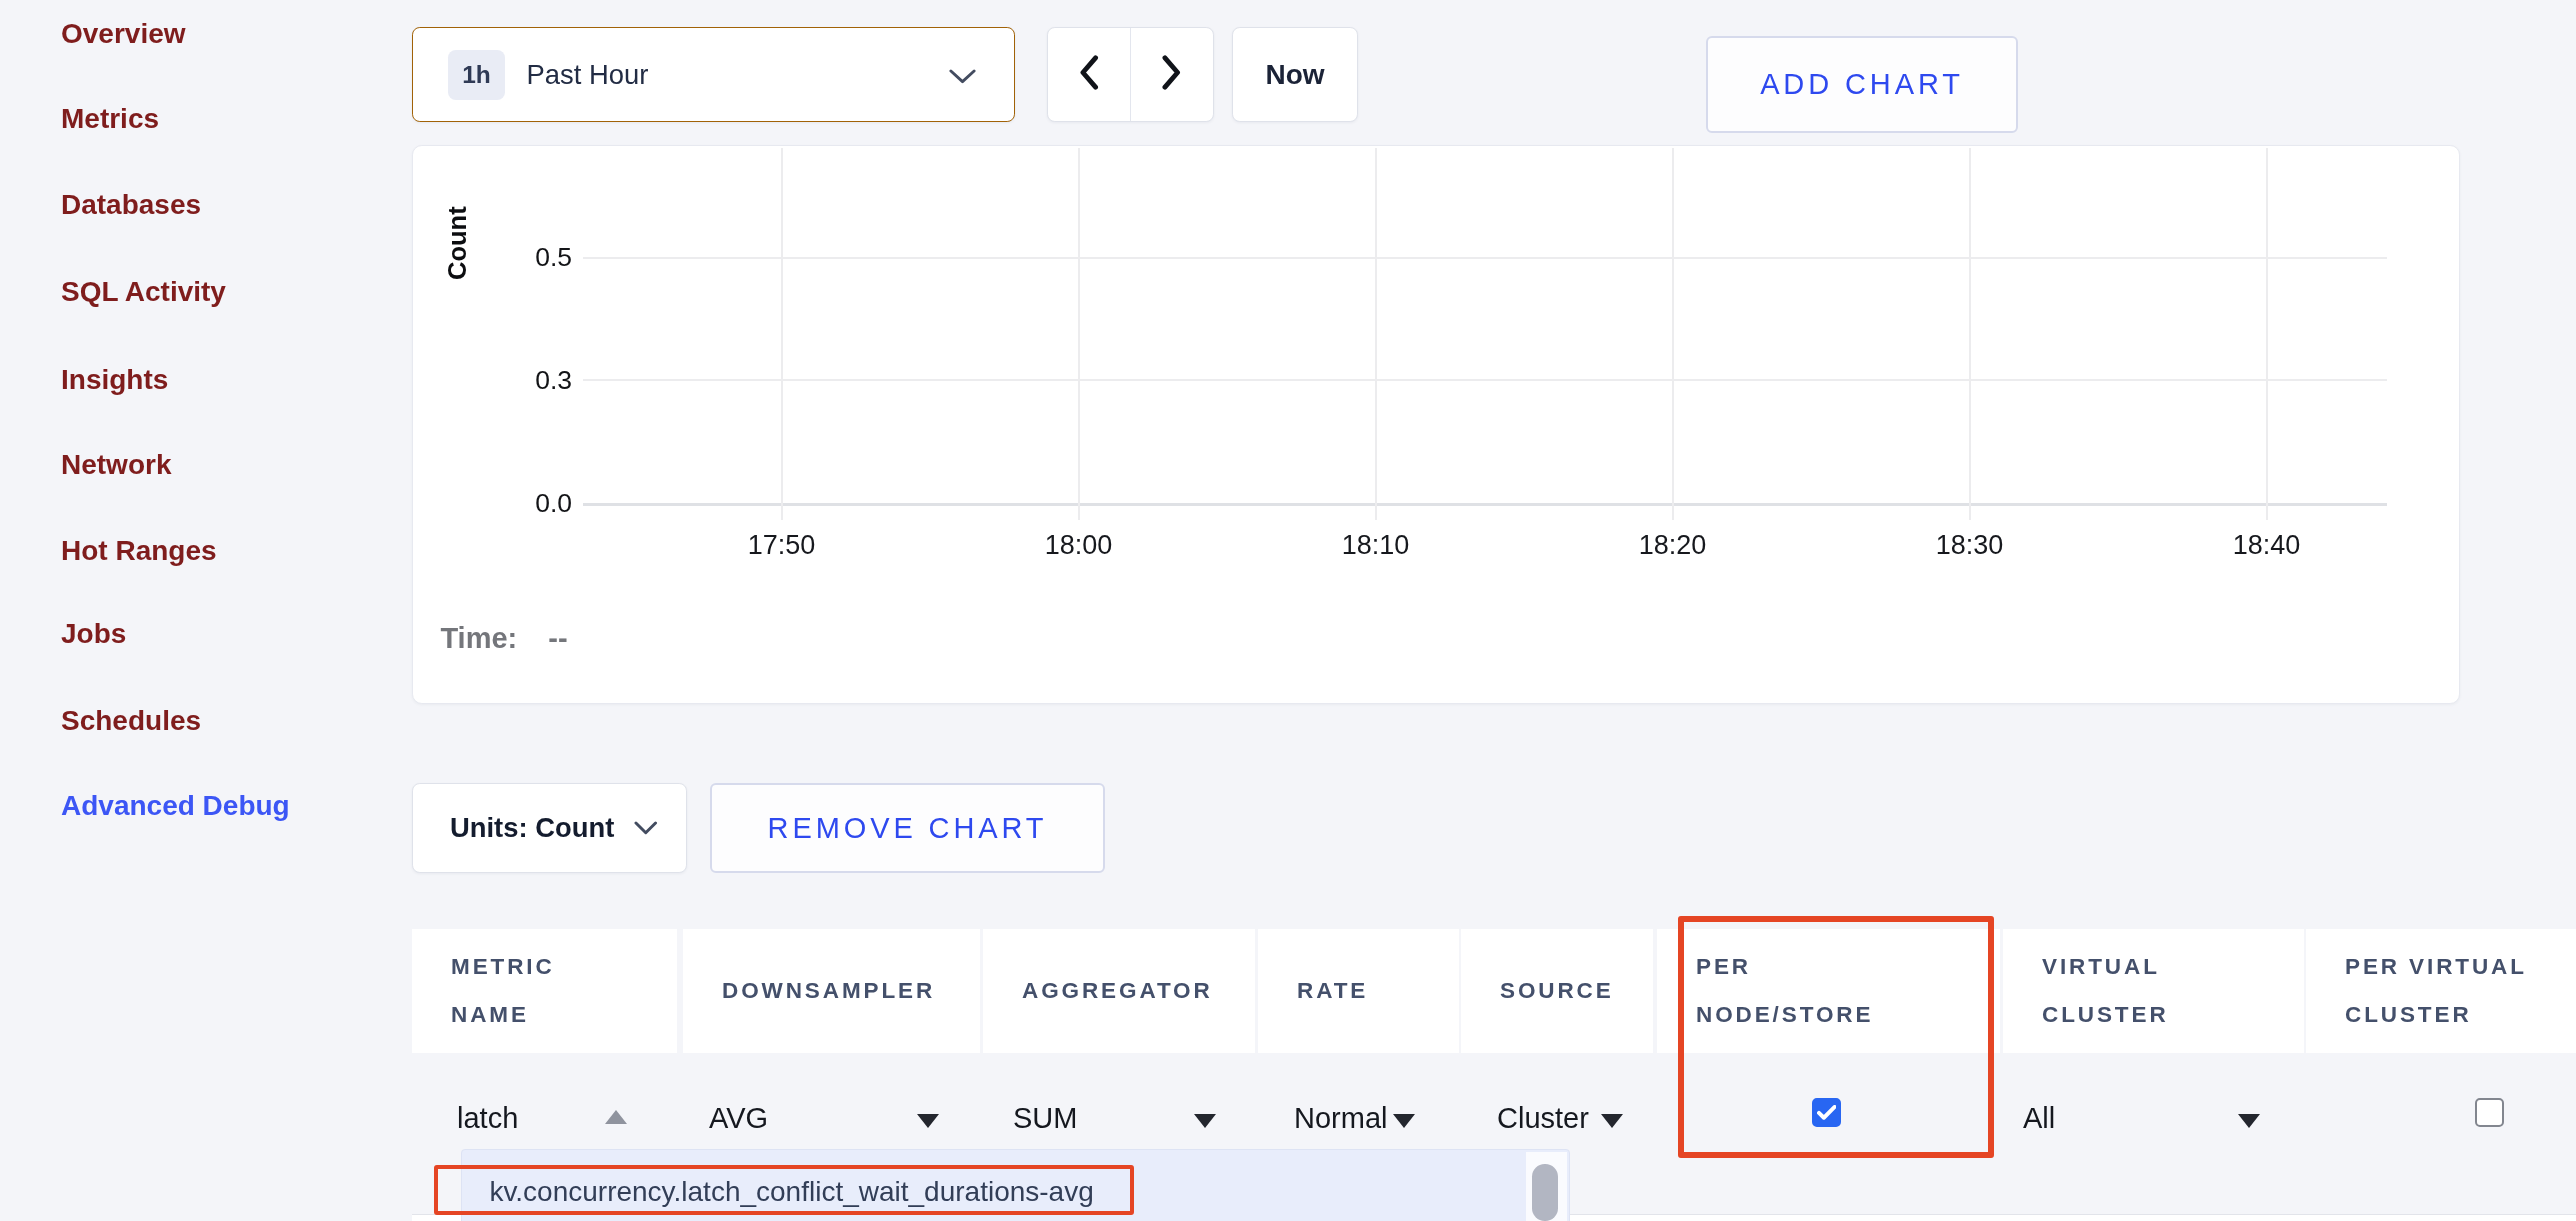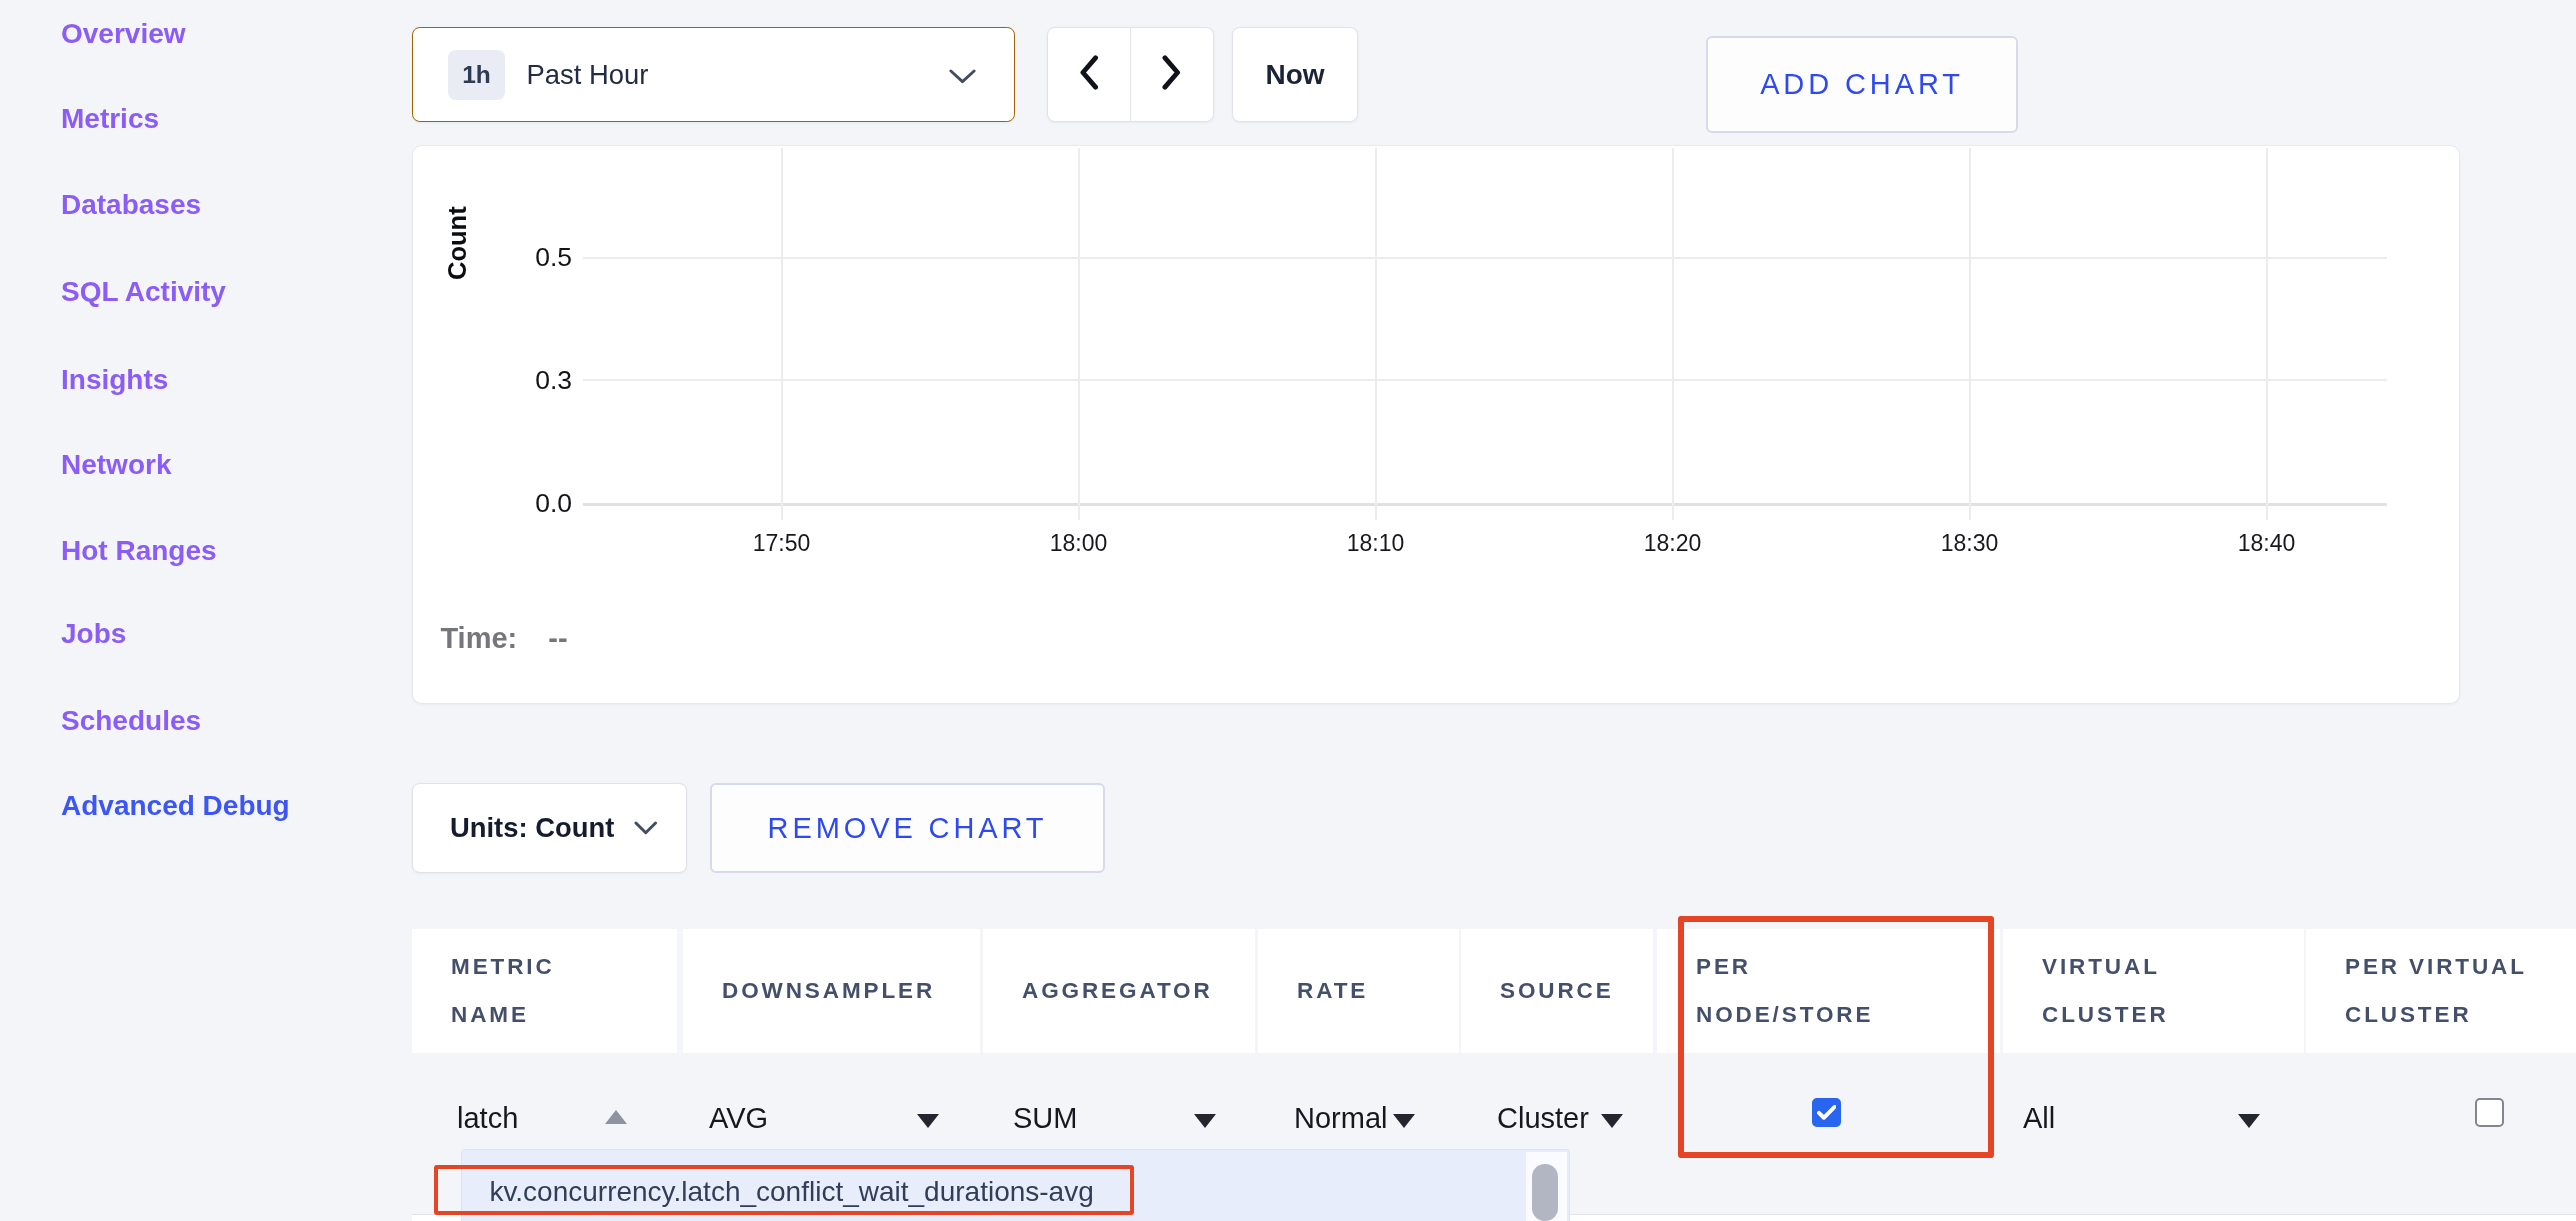--- a/index.html
+++ b/index.html
@@ -1,21 +1,21 @@
 <!DOCTYPE html>
 <html><head>
 <meta charset="utf-8">
 <style>
   * { margin:0; padding:0; box-sizing:border-box; }
   html,body { width:2576px; height:1221px; overflow:hidden; }
   body { background:#f4f5f9; font-family:"Liberation Sans", sans-serif; position:relative; }
   .abs { position:absolute; }
 
   
-  .side-item { position:absolute; left:61px; font-size:28px; font-weight:600; color:#8b5cf6; cursor:pointer; white-space:nowrap; }
+  .side-item { position:absolute; left:61px; font-size:28px; font-weight:600; color:#7f1d1d; cursor:pointer; white-space:nowrap; }
   .side-item.active { color:#3c56f5; }
   .si-0{top:17.6px}.si-1{top:103px}.si-2{top:189px}.si-3{top:276px}.si-4{top:364px}
   .si-5{top:449px}.si-6{top:535px}.si-7{top:618px}.si-8{top:705px}.si-9{top:790px}
 
   
   .timepicker { left:412px; top:27.4px; width:603px; height:95px; background:#fff;
     border:1px solid #a16207; border-radius:7.8px; box-shadow:0 1px 2.9px rgba(40,50,80,.06);
     display:flex; align-items:center; }
   .range-badge { margin-left:35px; width:57px; height:50px; background:#e9ecf5; border-radius:7.8px;
     display:flex; align-items:center; justify-content:center; font-size:24.5px; font-weight:700; color:#2f3a55; }
@@ -42,21 +42,21 @@
   .chart-card { left:412px; top:145px; width:2048px; height:559px; background:#fff;
     border:1px solid #e7e9f0; border-radius:9.8px; box-shadow:0 1px 2.9px rgba(40,50,80,.05); }
   .ylab { position:absolute; left:29px; top:104px; width:31px; font-size:25.5px; font-weight:700; color:#0c0d10;
     transform:rotate(-90deg); transform-origin:center; white-space:nowrap; }
   .ytick { position:absolute; width:108px; text-align:right; font-size:26.5px; color:#131417; }
   .yt-0{ left:51px; top:96px; } .yt-1{ left:51px; top:219px; } .yt-2{ left:51px; top:342px; }
   .hgrid { position:absolute; left:170px; width:1804px; height:2px; background:#ececee; }
   .hg-0{ top:111px; } .hg-1{ top:233px; } .hg-2{ top:357px; height:2.9px; background:#dfe1e5; }
   .vgrid { position:absolute; top:2px; width:2px; height:372px; background:#ececee; }
   .vg-0{left:368px}.vg-1{left:665px}.vg-2{left:962px}.vg-3{left:1259px}.vg-4{left:1556px}.vg-5{left:1853px}
-  .xtick { position:absolute; top:384px; width:157px; text-align:center; font-size:23px; color:#16181d; }
+  .xtick { position:absolute; top:384px; width:157px; text-align:center; font-size:27px; color:#16181d; }
   .xt-0{left:290px}.xt-1{left:587px}.xt-2{left:884px}.xt-3{left:1181px}.xt-4{left:1478px}.xt-5{left:1775px}
   .time-row { position:absolute; left:27.4px; top:476px; font-size:29px; font-weight:700; color:#74767b; }
   .time-row .tv { font-weight:700; margin-left:31px; }
 
   
   .units-box { left:412px; top:783px; width:275px; height:90px; background:#fff;
     border:1px solid #dfe2ea; border-radius:7.8px; box-shadow:0 1px 2.9px rgba(40,50,80,.06);
     display:flex; align-items:center; cursor:pointer; }
   .units-box .ulabel { margin-left:37px; font-size:27.4px; font-weight:700; color:#141c2e; }
   .units-box svg { position:absolute; right:27.4px; }

